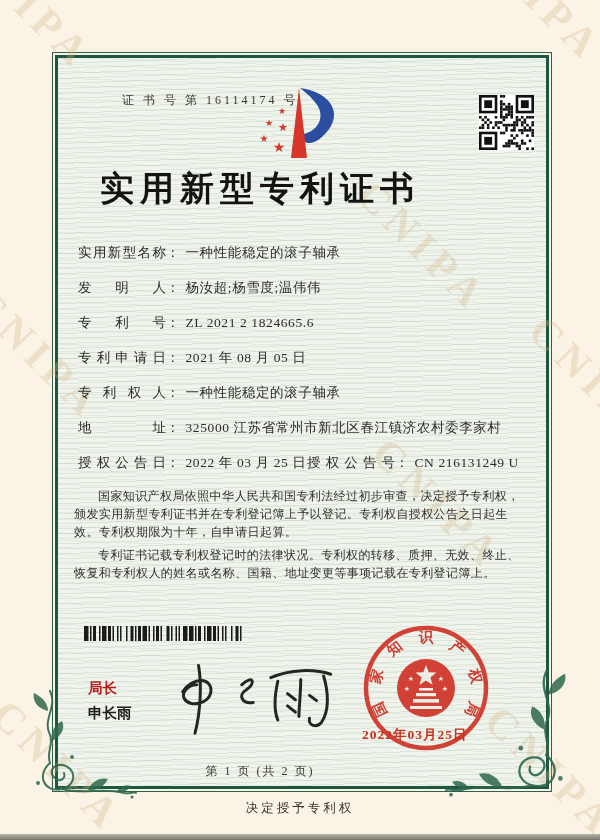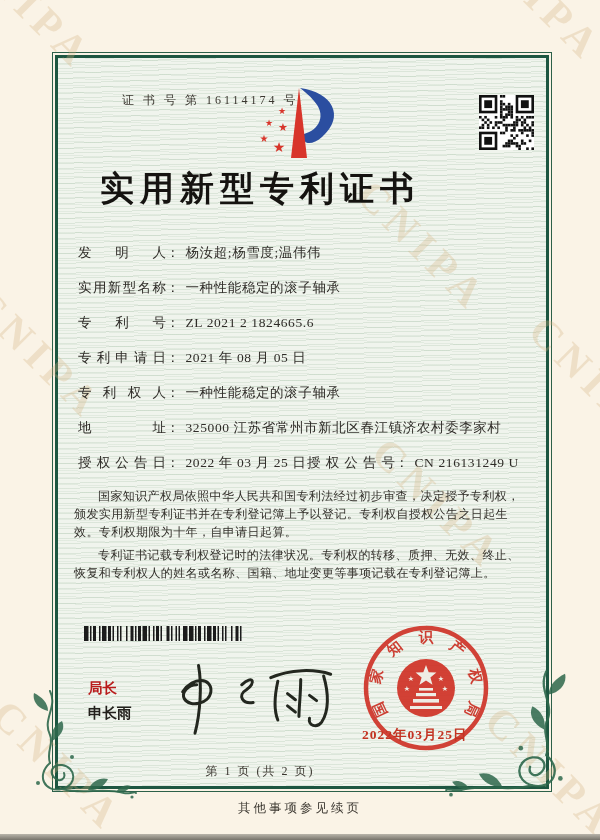--- a/index.html
+++ b/index.html
@@ -225,24 +225,24 @@
           <rect x="0" y="36.666666666666664" width="18.333333333333332" height="18.333333333333332" fill="#111"></rect>
           <rect x="2.619047619047619" y="39.285714285714285" width="13.095238095238095" height="13.095238095238095" fill="#fff"></rect>
           <rect x="5.238095238095238" y="41.904761904761905" width="7.857142857142858" height="7.857142857142858" fill="#111"></rect>
         </g>
     </svg>
 
     <div class="title">实用新型专利证书</div>
 
     <div class="fields">
       <div class="frow">
+        <span class="flabel">实用新型名称</span><span class="fcolon">：</span><span class="fvalue">一种性能稳定的滚子轴承</span>
+      </div>
+      <div class="frow">
         <span class="flabel">发明人</span><span class="fcolon">：</span><span class="fvalue">杨汝超;杨雪度;温伟伟</span>
-      </div>
-      <div class="frow">
-        <span class="flabel">实用新型名称</span><span class="fcolon">：</span><span class="fvalue">一种性能稳定的滚子轴承</span>
       </div>
       <div class="frow">
         <span class="flabel">专利号</span><span class="fcolon">：</span><span class="fvalue">ZL 2021 2 1824665.6</span>
       </div>
       <div class="frow">
         <span class="flabel">专利申请日</span><span class="fcolon">：</span><span class="fvalue">2021 年 08 月 05 日</span>
       </div>
       <div class="frow">
         <span class="flabel">专利权人</span><span class="fcolon">：</span><span class="fvalue">一种性能稳定的滚子轴承</span>
       </div>
@@ -375,15 +375,15 @@
       <path d="M20,22 C10,20 4,12 6,4 C14,8 20,14 20,22 Z"></path>
       <path d="M24,52 C32,48 38,40 34,32 C26,36 22,44 24,52 Z"></path>
       <path d="M60,101 C64,92 72,88 80,90 C76,98 68,102 60,101 Z"></path>
       <path d="M88,103 C92,97 98,95 103,97 C100,102 94,104 88,103 Z"></path>
       <circle cx="10" cy="94" r="2"></circle>
       <circle cx="44" cy="68" r="2"></circle>
       <circle cx="104" cy="108" r="1.6"></circle>
     </g>
   </svg>
 
-  <div class="cont-note">其他事项参见续页</div>
+  <div class="cont-note">决定授予专利权</div>
   <div class="bottom-strip"></div>
 </div>
 
 </body></html>

